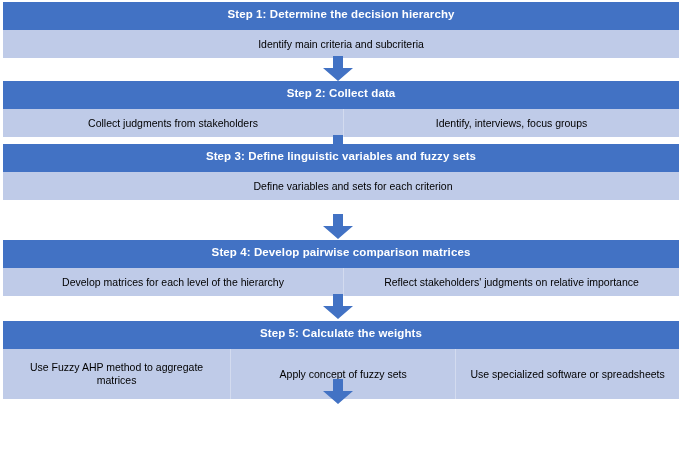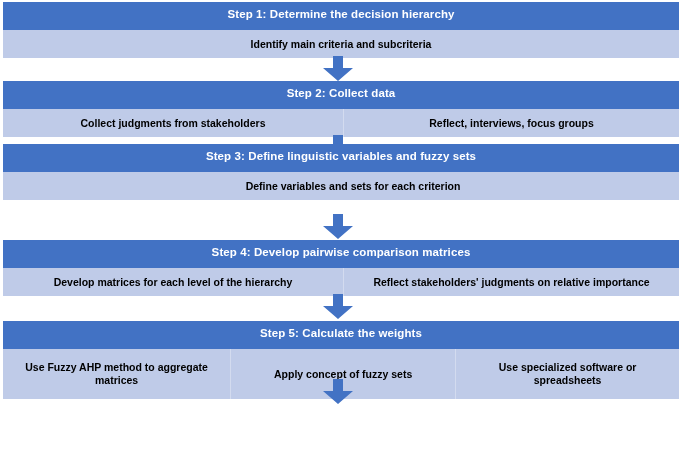--- a/index.html
+++ b/index.html
@@ -46,21 +46,21 @@
     display: flex;
     flex-direction: row;
     background: #BFCBE8;
     min-height: 27px;
   }
 
   .detail-cell {
     background: #BFCBE8;
     color: #000000;
     font-size: 10.5px;
-    font-weight: bold;
+    font-weight: normal;
     text-align: center;
     display: flex;
     align-items: center;
     justify-content: center;
     padding: 3px 12px;
     box-sizing: border-box;
     line-height: 13px;
   }
   .detail-cell + .detail-cell {
     border-left: 1px solid #D3DBEF;
@@ -91,21 +91,21 @@
     </div>
     <div class="connector" style="top: 56px; left: 0px;">
       <svg width="32" height="26" viewBox="0 0 32 26">
         <polygon points="11,0 21,0 21,12 31,12 16,25 1,12 11,12" fill="#4272C4"></polygon>
       </svg>
     </div>
     <div class="step-group" style="top: 81px;">
       <div class="step-header">Step 2: Collect data</div>
       <div class="step-detail-row" style="height: 28px;">
         <div class="detail-cell" style="width: 50.3%;">Collect judgments from stakeholders</div>
-        <div class="detail-cell" style="width: 49.7%;">Reflect, interviews, focus groups</div>
+        <div class="detail-cell" style="width: 49.7%;">Identify, interviews, focus groups</div>
       </div>
     </div>
     <div class="connector" style="top: 135px; left: 0px;">
       <svg width="32" height="26" viewBox="0 0 32 26">
         <polygon points="11,0 21,0 21,12 31,12 16,25 1,12 11,12" fill="#4272C4"></polygon>
       </svg>
     </div>
     <div class="step-group" style="top: 144px;">
       <div class="step-header">Step 3: Define linguistic variables and fuzzy sets</div>
       <div class="step-detail-row" style="height: 28px;">

